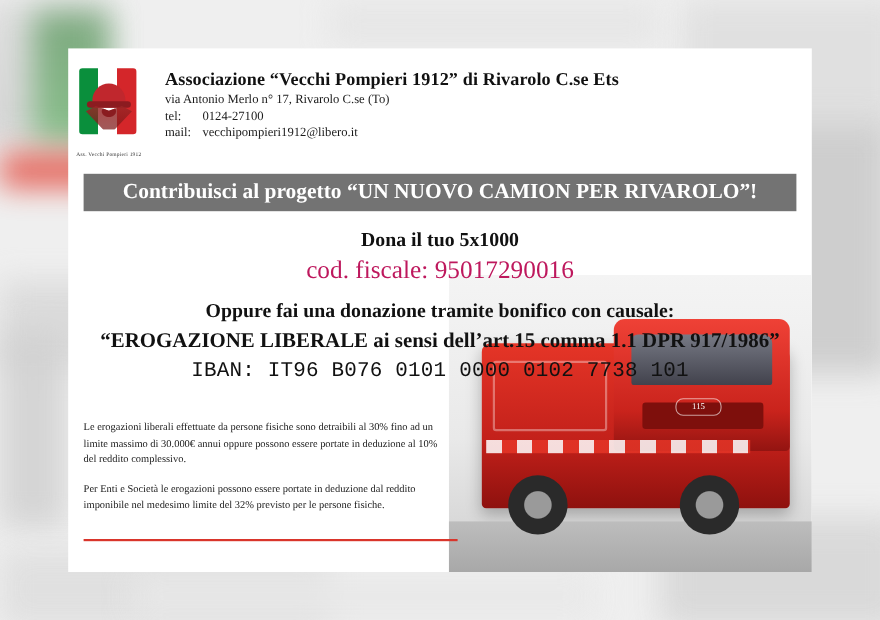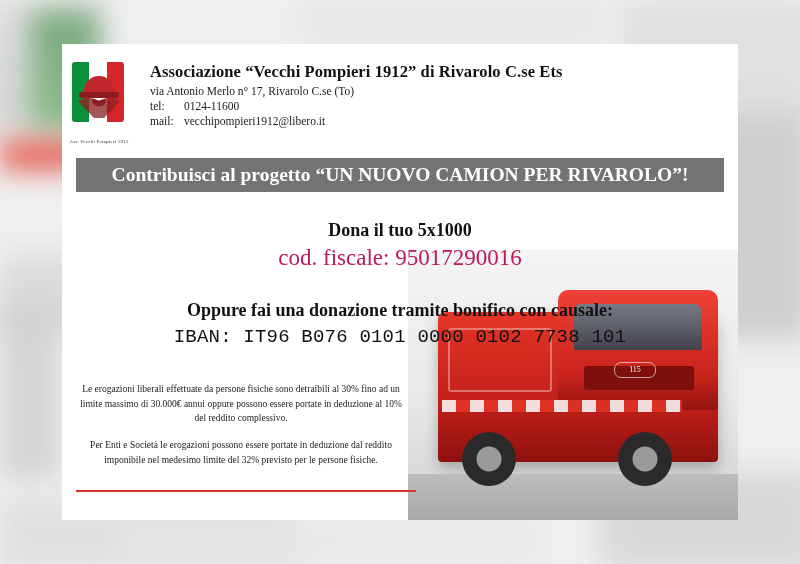--- a/index.html
+++ b/index.html
@@ -238,42 +238,40 @@
     position: absolute;
     left: 0; top: 164px;
     width: 100%;
     text-align: center;
   }
   .dona-line1 {
     font-size: 18px;
     font-weight: bold;
     color: #111;
     font-family: "Liberation Serif", serif;
-    margin-top: 12px;
   }
   .dona-line2 {
     font-size: 23px;
     font-weight: normal;
     color: #be185d;
     margin-top: 4px;
     font-family: "Liberation Serif", serif;
   }
 
   .bonifico-block {
     position: absolute;
     left: 0; top: 228px;
     width: 100%;
     text-align: center;
   }
   .bon-line1 {
     font-size: 18px;
     font-weight: bold;
     color: #111;
     font-family: "Liberation Serif", serif;
-    margin-top: 28px;
   }
   .bon-line2 {
     font-size: 19px;
     font-weight: bold;
     color: #111;
     margin-top: 6px;
     font-family: "Liberation Serif", serif;
   }
   .bon-line3 {
     font-size: 19px;
@@ -287,21 +285,20 @@
   
   .fineprint {
     position: absolute;
     left: 14px;
     top: 338px;
     width: 330px;
     color: #1a1a1a;
     font-size: 9.5px;
     line-height: 1.55;
     font-family: "Liberation Serif", serif;
-    text-align: center;
   }
   .fineprint p { margin: 0 0 12px 0; }
 
   .bottom-rule {
     position: absolute;
     left: 14px;
     top: 446px;
     width: 340px;
     height: 2px;
     background: #d9352b;
@@ -346,39 +343,40 @@
       <div class="logo">
         <div class="logo-flag"></div>
         <div class="logo-helmet"></div>
         <div class="logo-eagle"></div>
         <div class="logo-caption">Ass. Vecchi Pompieri 1912</div>
       </div>
       <div class="header-text">
         <div class="assoc-name">Associazione “Vecchi Pompieri 1912” di Rivarolo C.se Ets</div>
         <div class="assoc-line">via Antonio Merlo n° 17, Rivarolo C.se (To)</div>
         <div class="assoc-line">
-          <span class="lbl">tel:</span><span>0124-11600</span>
+          <span class="lbl">tel:</span><span>0124-27100</span>
         </div>
         <div class="assoc-line">
           <span class="lbl">mail:</span><span>vecchipompieri1912@libero.it</span>
         </div>
       </div>
     </div>
 
     <div class="banner">
       <div class="banner-text">Contribuisci al progetto “UN NUOVO CAMION PER RIVAROLO”!</div>
     </div>
 
     <div class="dona-block">
       <div class="dona-line1">Dona il tuo 5x1000</div>
       <div class="dona-line2">cod. fiscale: 95017290016</div>
     </div>
 
     <div class="bonifico-block">
       <div class="bon-line1">Oppure fai una donazione tramite bonifico con causale:</div>
+      <div class="bon-line2">“EROGAZIONE LIBERALE ai sensi dell’art.15 comma 1.1 DPR 917/1986”</div>
       <div class="bon-line3">IBAN: IT96 B076 0101 0000 0102 7738 101</div>
     </div>
 
     <div class="fineprint">
       <p>Le erogazioni liberali effettuate da persone fisiche sono detraibili al 30% fino ad un limite massimo di 30.000€ annui oppure possono essere portate in deduzione al 10% del reddito complessivo.</p>
       <p>Per Enti e Società le erogazioni possono essere portate in deduzione dal reddito imponibile nel medesimo limite del 32% previsto per le persone fisiche.</p>
     </div>
 
     <div class="bottom-rule"></div>
   </div>

